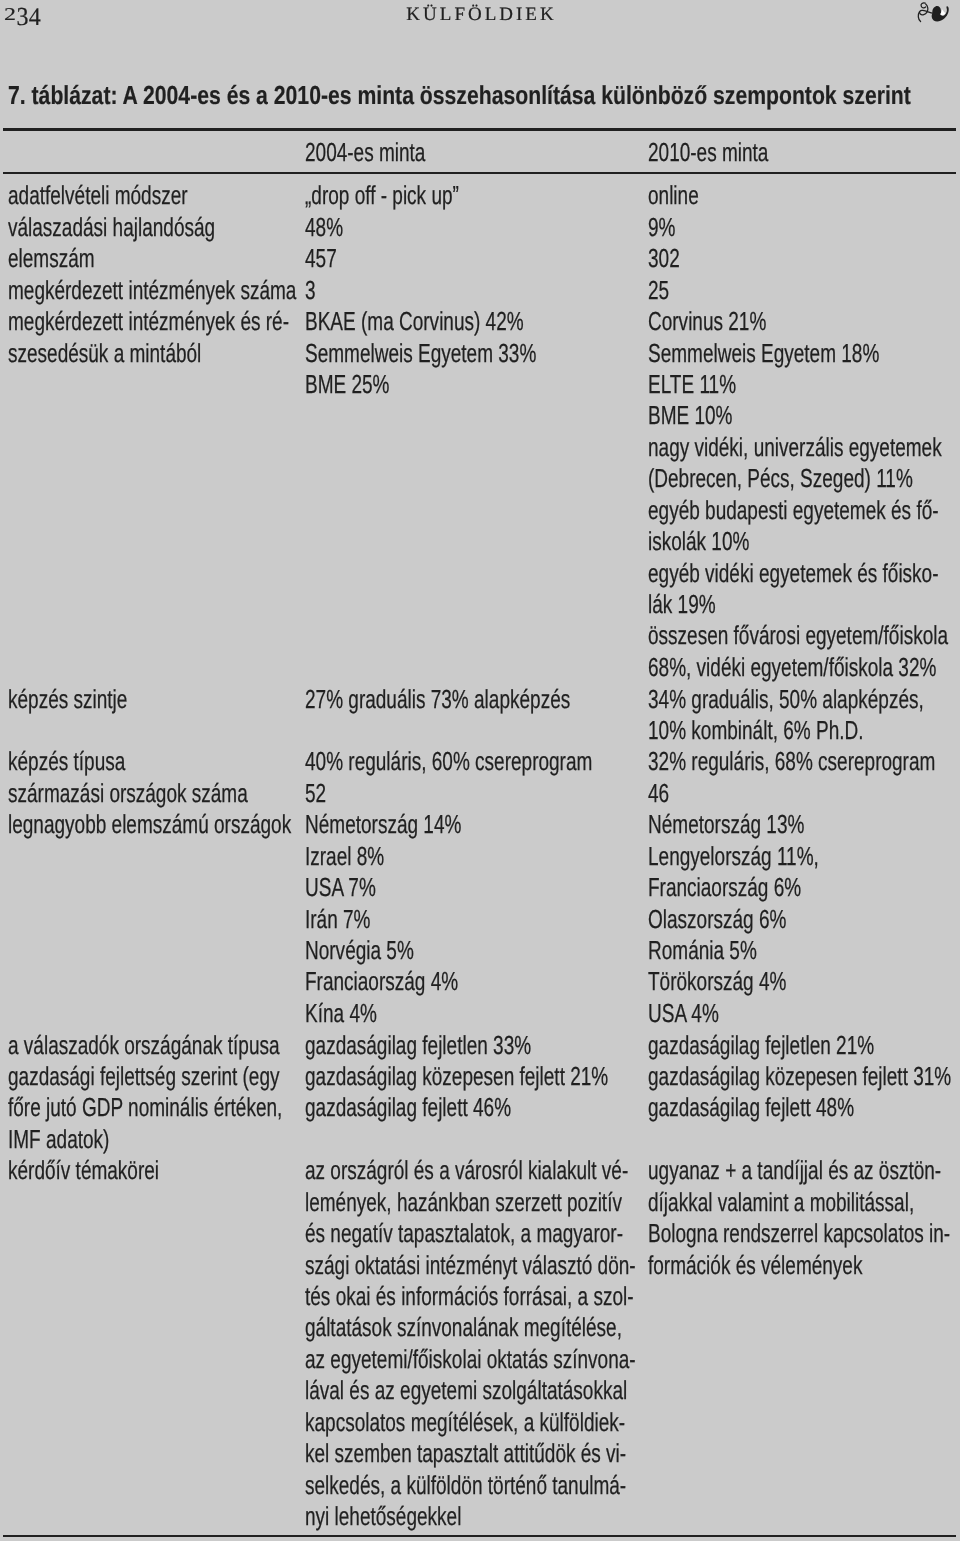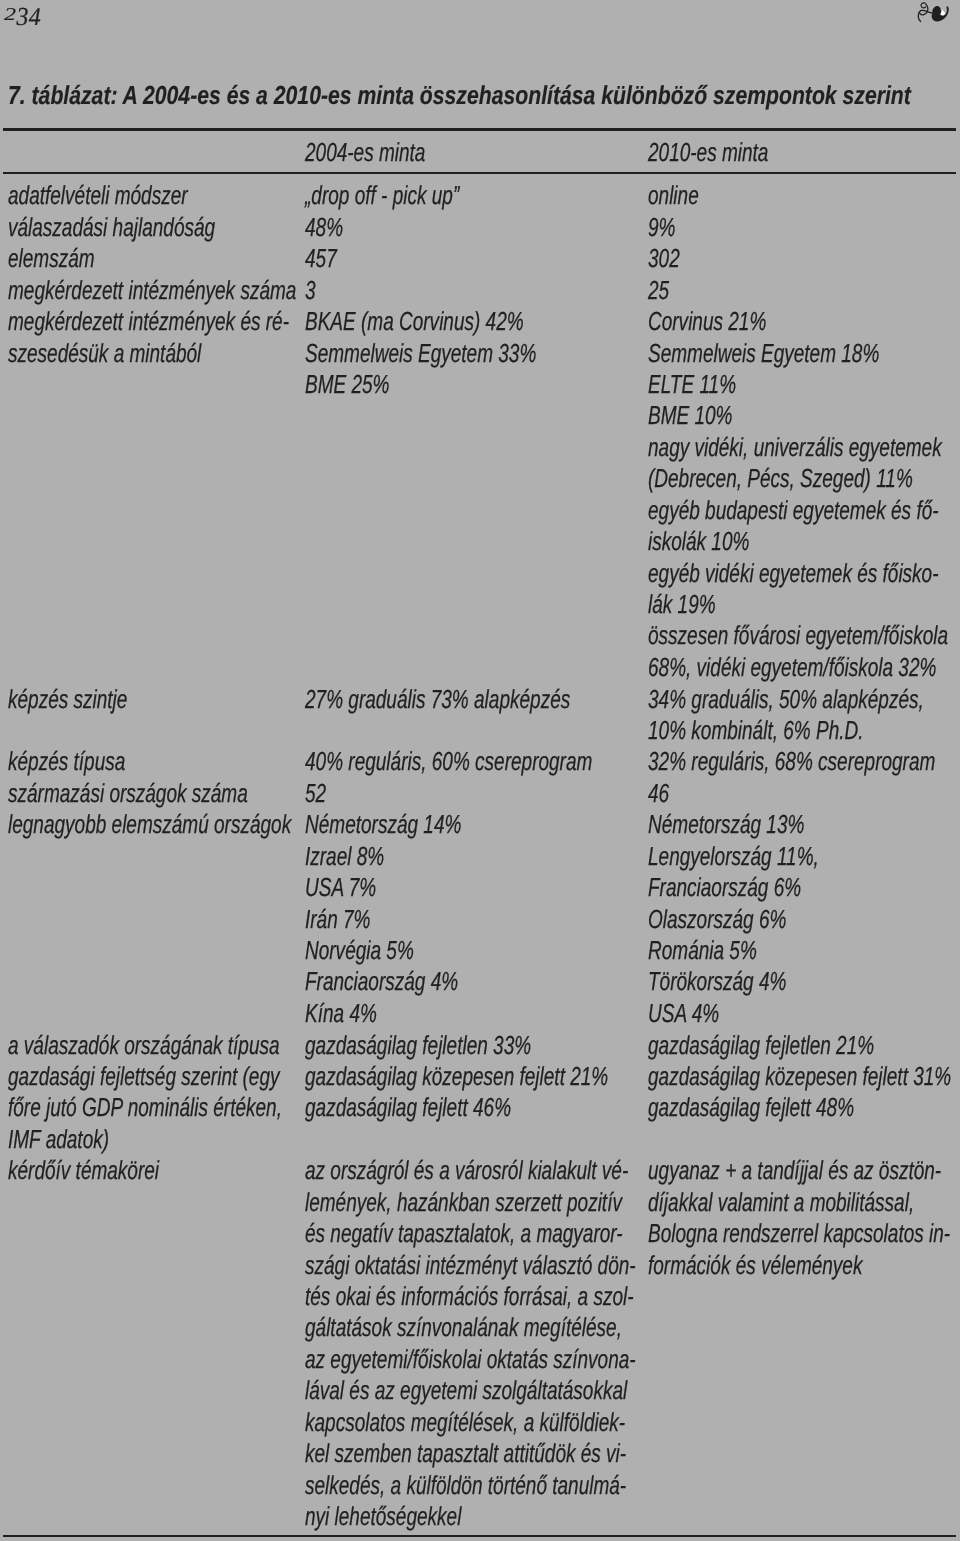--- a/index.html
+++ b/index.html
@@ -60,22 +60,23 @@
     transform:scaleX(0.731); transform-origin:0 0;
   }
   .col-a { left:8px; }
   .col-b { left:305px; }
   .col-c { left:648px; }
   .line { height:31.45px; white-space:nowrap; }
 </style>
 </head>
 <body>
 
-<div class="page" style="background-color: #84cc16; color: rgb(35, 31, 32); font-style: italic;">
+<div class="page" style="background-color: #5eead4; color: rgb(35, 31, 32);">
   <div class="folio"><span class="og-x">2</span><span class="og-d">3</span><span class="og-h">4</span></div>
+  <div class="runhead">KÜLFÖLDIEK</div>
   <svg class="ornament" viewBox="0 0 960 28">
       <g fill="none" stroke="#231f20" stroke-width="1.25" stroke-linecap="round">
         <path d="M925.2 3.2 C 922.7 2.4 920.4 4.0 921.2 6.1 C 921.9 8.0 924.3 8.5 925.7 6.9"></path>
         <path d="M925.7 4.1 C 928.1 6.1 928.5 9.8 927.0 12.1 C 925.4 14.6 922.1 15.9 920.3 14.0 C 918.6 12.3 920.0 10.0 922.7 10.4 C 926.2 10.9 929.7 12.5 932.7 13.2"></path>
         <path d="M919.4 11.8 C 917.6 14.4 917.9 19.4 920.6 21.6"></path>
       </g>
       <path fill="#231f20" d="M932.4 13.3 C 931.9 10.0 933.2 7.3 935.5 6.4 C 938.4 5.3 940.7 7.3 940.9 10.3 C 941.1 12.5 940.7 13.9 941.4 15.0 C 942.2 16.2 943.9 16.1 945.1 14.6 C 946.7 12.6 947.4 10.0 946.6 7.9 C 946.2 6.9 946.6 6.2 947.2 6.2 C 948.0 6.2 948.6 7.3 948.7 8.8 C 949.0 12.5 947.0 16.5 943.7 19.1 C 940.3 21.7 936.1 22.2 933.7 20.4 C 931.3 18.6 931.3 15.2 932.4 13.3 Z"></path>
       <path fill="#ffffff" d="M940.2 14.0 C 941.2 12.6 942.1 10.8 942.5 9.2 C 943.3 11.2 944.2 12.4 945.6 13.0 C 944.4 14.8 942.7 15.8 941.3 15.2 C 940.6 14.9 940.3 14.5 940.2 14.0 Z"></path>
     </svg>
   <div class="caption">7. táblázat: A 2004-es és a 2010-es minta összehasonlítása különböző szempontok szerint</div>

